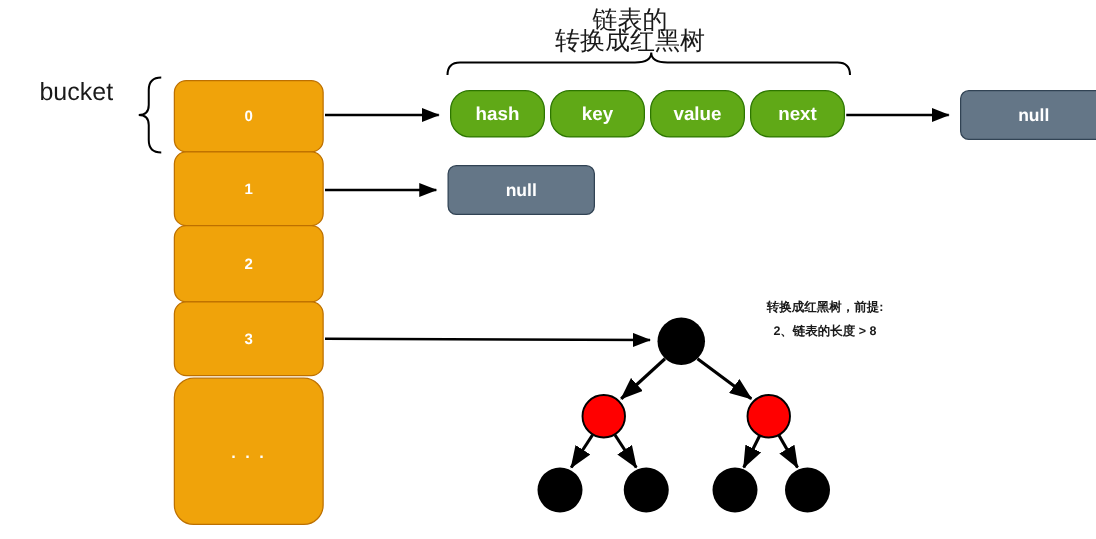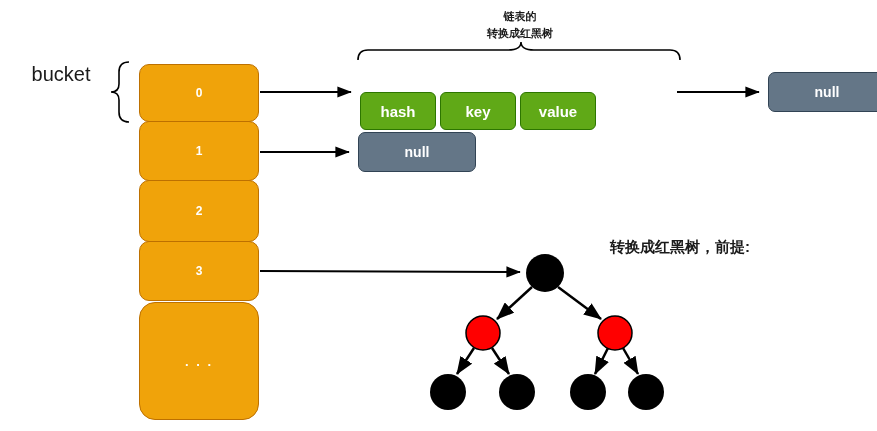--- a/index.html
+++ b/index.html
@@ -22,23 +22,23 @@
     display: flex; align-items: center; justify-content: center;
     color: #ffffff; font-weight: bold; font-size: 12px;
   }
   .bucket.dots { font-size: 13px; letter-spacing: 2px; }
 
   .field {
     position: absolute;
     top: 72px; width: 76px; height: 38px;
     background: var(--node-fill, #60A917);
     border: 1.5px solid var(--node-stroke, #2D7600);
-    border-radius: 6px;
+    border-radius: 16px;
     display: flex; align-items: center; justify-content: center;
-    color: #ffffff; font-weight: bold; font-size: 15px; margin-top: 20px;
+    color: #ffffff; font-weight: bold; font-size: 15px;
   }
 
   .nullbox {
     position: absolute;
     width: 118px; height: 40px;
     background: var(--null-fill, #647687);
     border: 1.5px solid var(--null-stroke, #314354);
     border-radius: 7px;
     display: flex; align-items: center; justify-content: center;
     color: #ffffff; font-weight: bold; font-size: 14px;
@@ -47,26 +47,26 @@
   .caption {
     position: absolute;
     color: var(--text, #1A1A1A);
     text-align: center;
   }
   #bucket-label {
     left: 8px; top: 62px; width: 106px;
     font-size: 20px; line-height: 24px; font-weight: normal;
   }
   #list-node-caption {
-    left: 420px; top: 8px; width: 200px;
-    font-size: 11px; line-height: 17px; font-weight: bold;
+    left: 404px; top: 8px; width: 200px;
+    font-size: 20px; line-height: 17px; font-weight: normal;
   }
   #tree-note {
-    left: 572px; top: 237px; width: 216px;
-    font-size: 15px; line-height: 19px; font-weight: bold;
+    left: 552px; top: 237px; width: 216px;
+    font-size: 10px; line-height: 19px; font-weight: bold;
   }
 </style>
 </head>
 <body>
 
 <div id="canvas">
 
   <svg id="wires" width="877" height="431" viewBox="0 0 877 431">
     <defs>
       <marker id="arrow" markerWidth="7.5" markerHeight="5.6" refX="6.8" refY="2.8" orient="auto" markerUnits="strokeWidth">
@@ -129,25 +129,29 @@
 
   <div class="field" style="left:360px;">
     <span>hash</span>
   </div>
   <div class="field" style="left:520px;">
     <span>value</span>
   </div>
   <div class="field" style="left:440px;">
     <span>key</span>
   </div>
+  <div class="field" style="left:600px;">
+    <span>next</span>
+  </div>
 
   <div class="nullbox" style="left:768px; top:72px;">
     <span>null</span>
   </div>
   <div class="nullbox" style="left:358px; top:132px;">
     <span>null</span>
   </div>
 
   <div id="tree-note" class="caption">
     <div>转换成红黑树，前提:</div>
+    <div>2、链表的长度 &gt; 8</div>
   </div>
 
 </div>
 
 </body></html>

